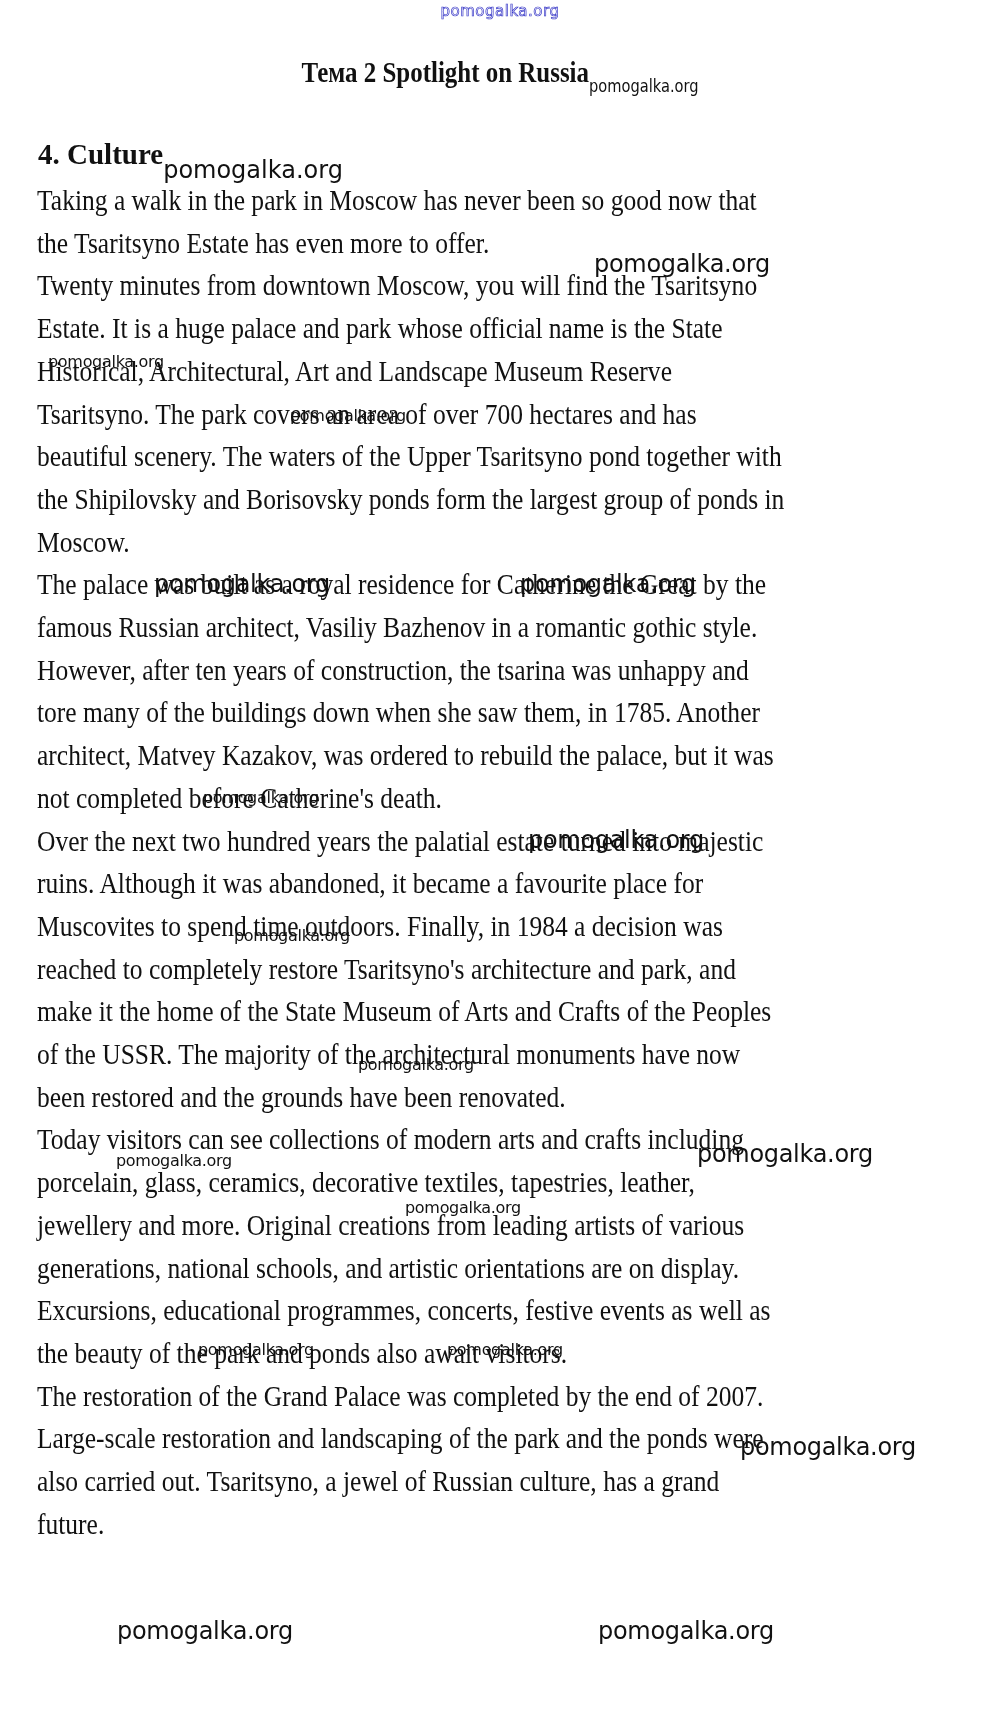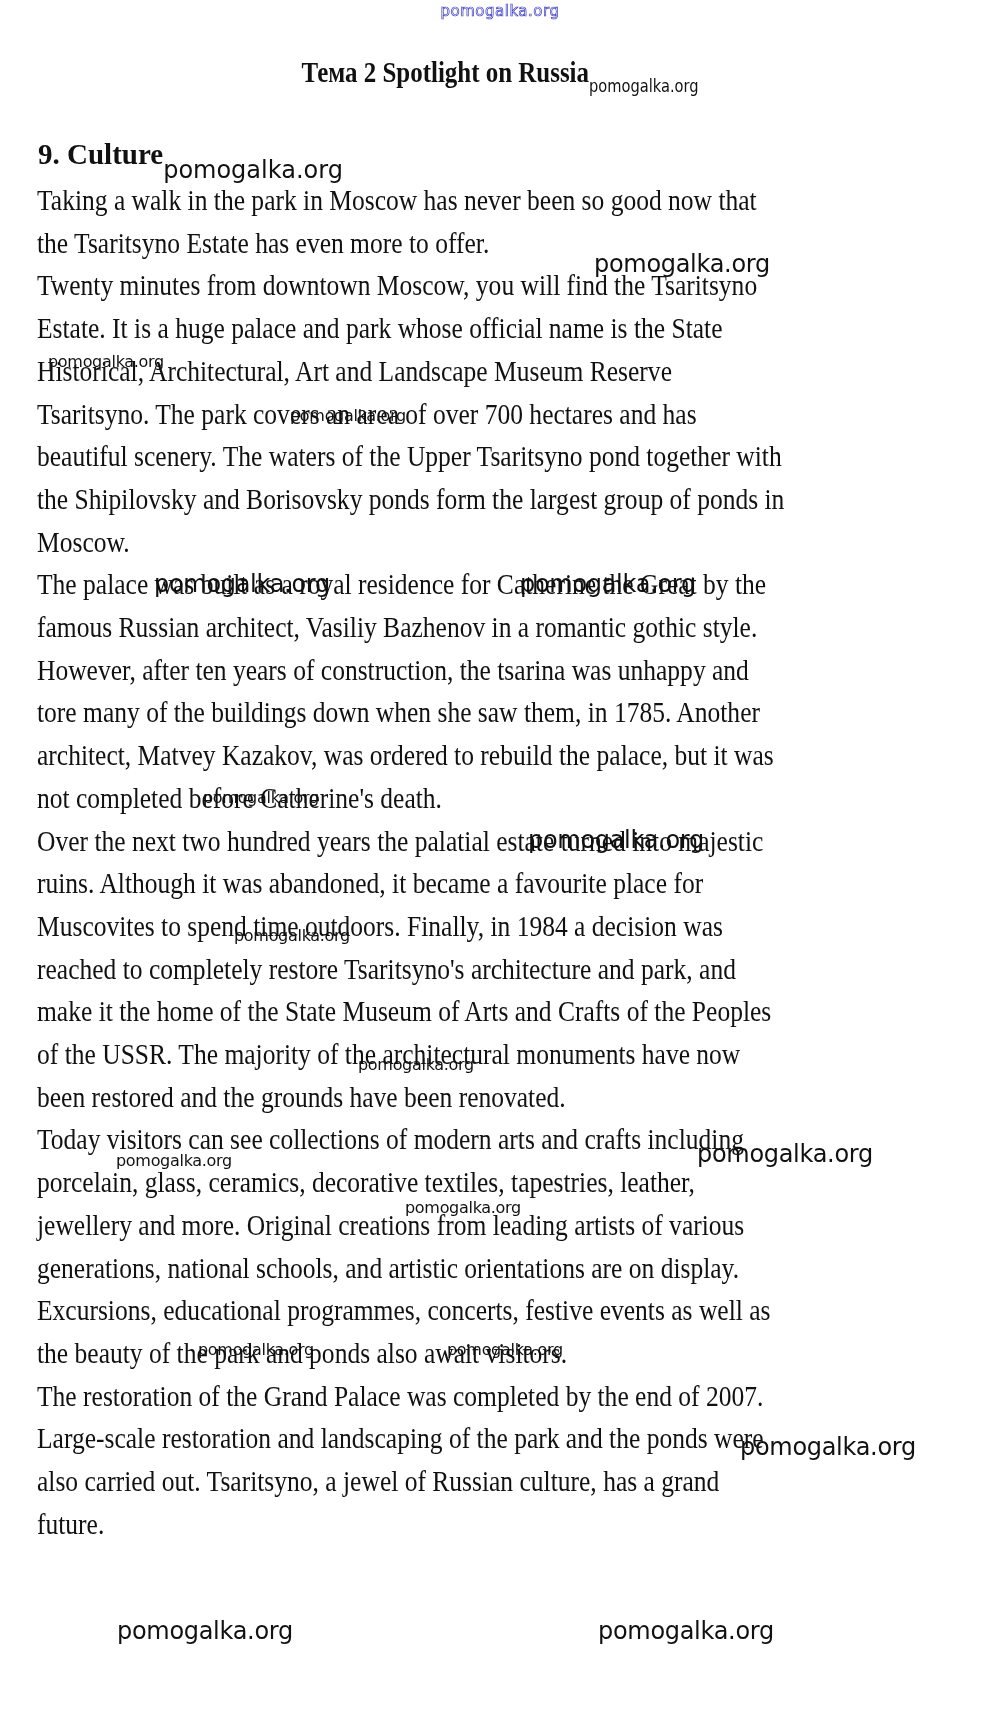--- a/index.html
+++ b/index.html
@@ -31,21 +31,21 @@
     .wm.s { font-size: 16px; letter-spacing: -0.3px; }
     .wm.l { font-size: 24px; letter-spacing: -0.3px; }
   </style>
 </head>
 <body>
 
 <div class="top-mark">pomogalka.org</div>
 
 <div class="title"><span>Тема 2 Spotlight on Russia</span><span class="wm-sub">pomogalka.org</span></div>
 
-<div class="heading"><span>9. Culture</span><span class="wm-big">pomogalka.org</span></div>
+<div class="heading"><span>4. Culture</span><span class="wm-big">pomogalka.org</span></div>
 
 <div id="body-text">
     <div class="line" style="top: 186px;">Taking a walk in the park in Moscow has never been so good now that</div>
     <div class="line" style="top: 228.7px;">the Tsaritsyno Estate has even more to offer.</div>
     <div class="line" style="top: 271.4px;">Twenty minutes from downtown Moscow, you will find the Tsaritsyno</div>
     <div class="line" style="top: 314.1px;">Estate. It is a huge palace and park whose official name is the State</div>
     <div class="line" style="top: 356.8px;">Historical, Architectural, Art and Landscape Museum Reserve</div>
     <div class="line" style="top: 399.5px;">Tsaritsyno. The park covers an area of over 700 hectares and has</div>
     <div class="line" style="top: 442.2px;">beautiful scenery. The waters of the Upper Tsaritsyno pond together with</div>
     <div class="line" style="top: 484.9px;">the Shipilovsky and Borisovsky ponds form the largest group of ponds in</div>

